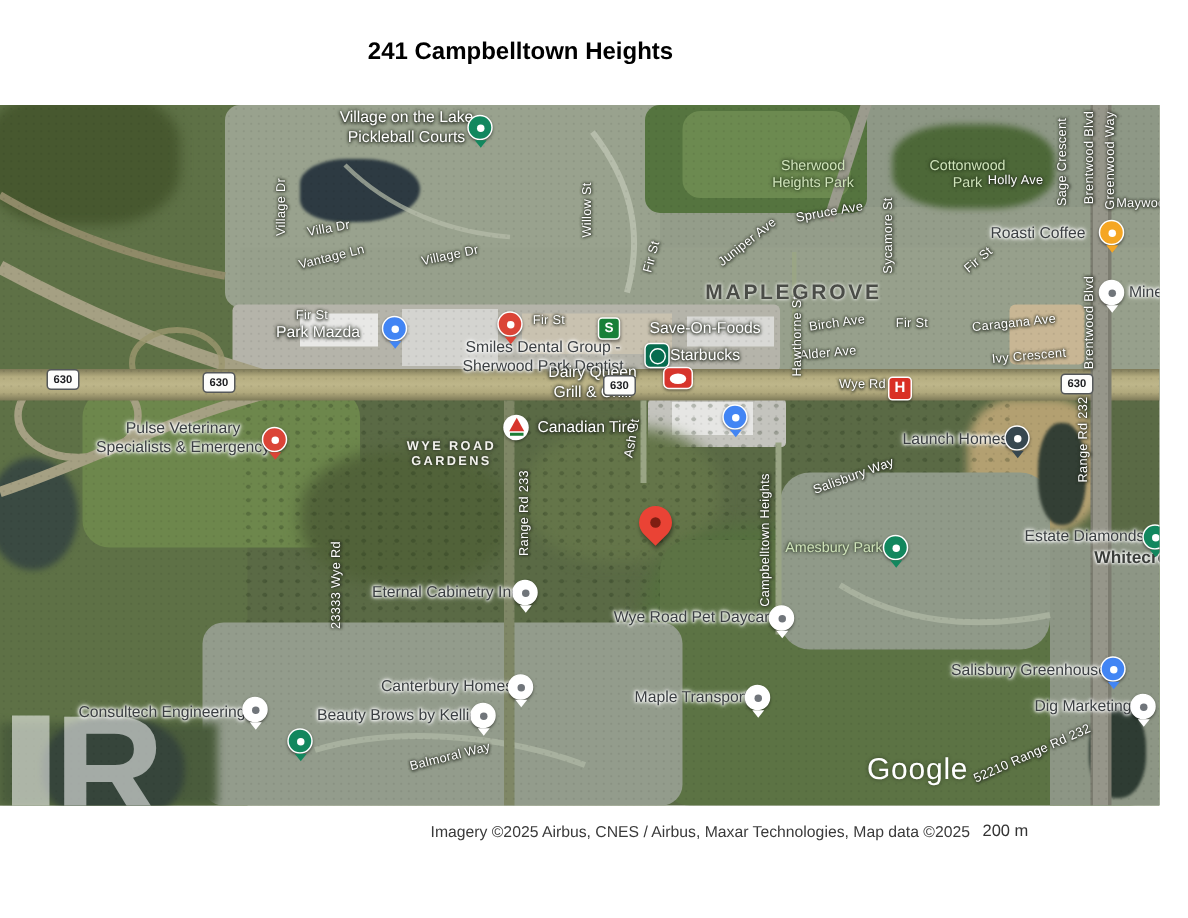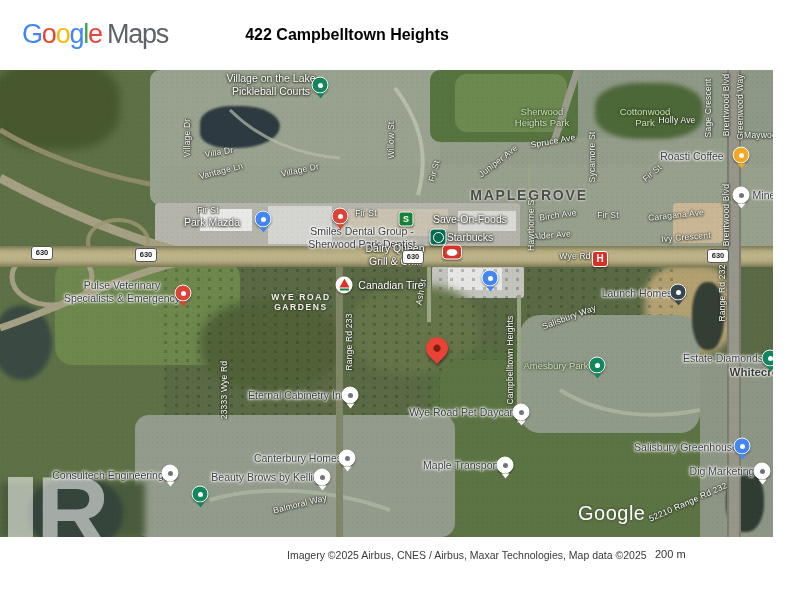--- a/index.html
+++ b/index.html
@@ -90,24 +90,21 @@
         font-size:7.5px;font-weight:700;color:#202124;text-align:center;line-height:12px;z-index:4;}
 
   
   .attr{position:absolute;left:287px;top:549px;font-size:10.5px;color:#3a3a3a;}
   .scale{position:absolute;left:655px;top:548px;font-size:11px;color:#333;}
 </style>
 </head>
 <body>
 
 <div class="header">
-  <div class="glogo">
-    <span><span style="color: rgb(66, 133, 244);">G</span><span style="color: rgb(234, 67, 53);">o</span><span style="color: rgb(251, 188, 5);">o</span><span style="color: rgb(66, 133, 244);">g</span><span style="color: rgb(52, 168, 83);">l</span><span style="color: rgb(234, 67, 53);">e</span></span><span class="maps">Maps</span>
-  </div>
-  <div class="map-title">422 Campbelltown Heights</div>
+  <div class="map-title">241 Campbelltown Heights</div>
 </div>
 
 <div class="map">
 
   <i class="p" style="left:0;top:0;width:165px;height:467px;background:#5e7146;"></i>
   <i class="p" style="left:-10px;top:-10px;width:130px;height:90px;background:#47582f;border-radius:40%;filter:blur(4px);"></i>
   <i class="p houses" style="left:150px;top:0;width:300px;height:135px;background:#99a28e;border-radius:10px;"></i>
   <i class="p houses" style="left:575px;top:0;width:198px;height:72px;background:#8e9886;"></i>
   <i class="p houses" style="left:440px;top:68px;width:333px;height:72px;background:#949d8a;"></i>
   <i class="p" style="left:430px;top:0;width:148px;height:72px;background:#55743f;border-radius:10px;"></i>

